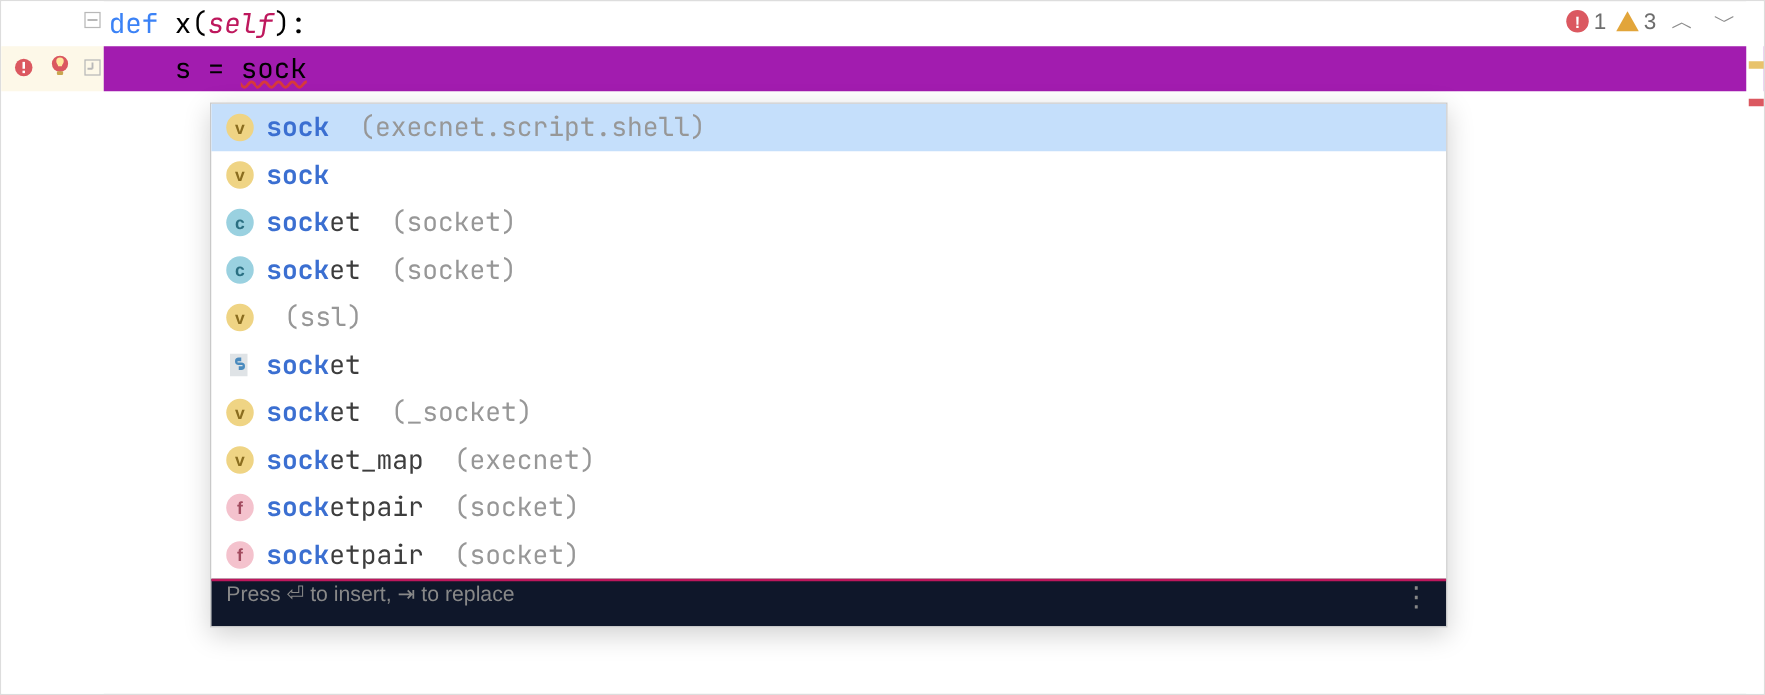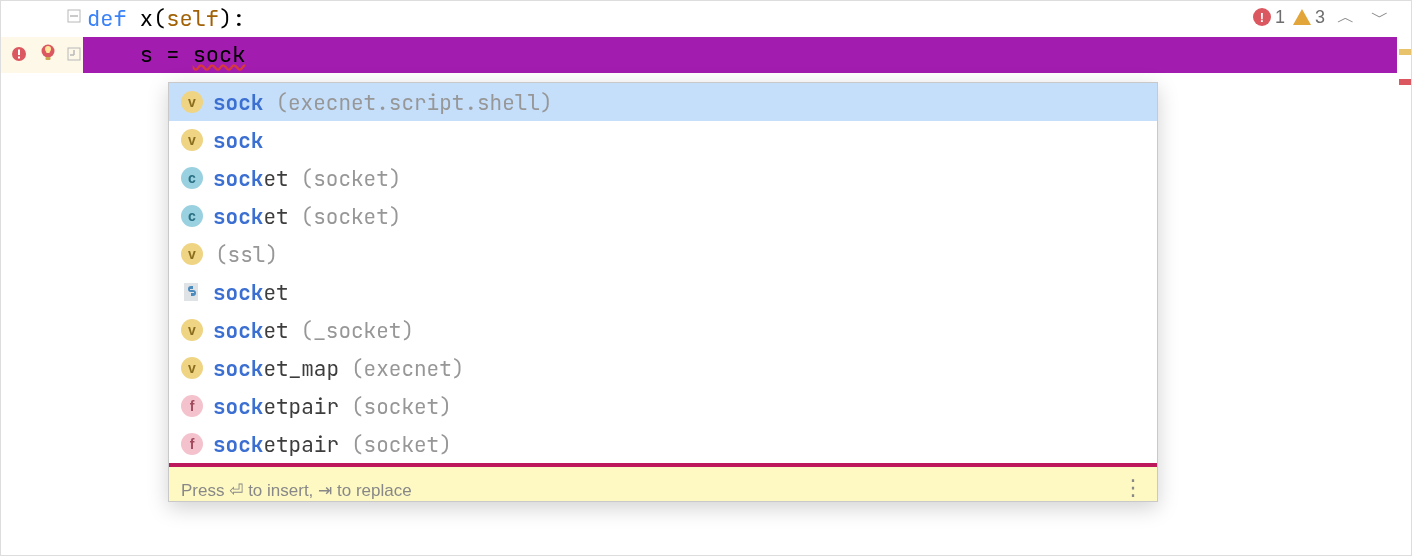--- a/index.html
+++ b/index.html
@@ -62,21 +62,21 @@
     padding-left: 4px;
     white-space: pre;
     font-size: 22px;
   }
   .code-line.active {
     background: #a21caf;
   }
   .kw { color: #3b82f6; }
   .fn { color: #000; }
   .paren { color: #000; }
-  .self { color: #a16207; }
+  .self { color: #be185d; font-style: italic; }
   .colon { color:#000; }
   .var { color:#000; }
   .err-underline {
     text-decoration: underline wavy #d73a3a;
     text-decoration-skip-ink: none;
   }
   .inspection-bar {
     position: absolute;
     top: 4px;
     right: 18px;
@@ -138,27 +138,27 @@
     font-size:14px; font-weight:600;
     flex-shrink:0;
   }
   .ci-icon.v { background:#efd484; color:#8a6d1f; }
   .ci-icon.c { background:#9ad1e0; color:#2a6f82; }
   .ci-icon.f { background:#f4c2cd; color:#a14a5e; }
   .ci-icon.py { background:none; border-radius:0; position:relative; }
   .ci-name { font-family:"JetBrains Mono","Menlo",monospace; }
   .ci-match { color:#3b6fd1; font-weight:600; }
   .ci-rest { color:#3d3d3d; }
-  .ci-tail { color:#979797; margin-left:2px; font-family:"JetBrains Mono","Menlo",monospace;}
+  .ci-tail { color:#979797; margin-left:14px; font-family:"JetBrains Mono","Menlo",monospace;}
   .completion-footer {
-    border-top:4px solid #be185d;
-    background:#fef9c3;
+    border-top:2px solid #be185d;
+    background:#0f172a;
     height:38px;
     display:flex;
-    align-items:flex-end;
+    align-items:flex-start;
     padding:0 12px;
     font-family:-apple-system,"Segoe UI",sans-serif;
     font-size:17px;
     color:#888;
     justify-content:space-between;
   }
   .footer-more { color:#888; font-size:22px; cursor:pointer; letter-spacing:1px;}
 </style>
 </head>
 <body>

